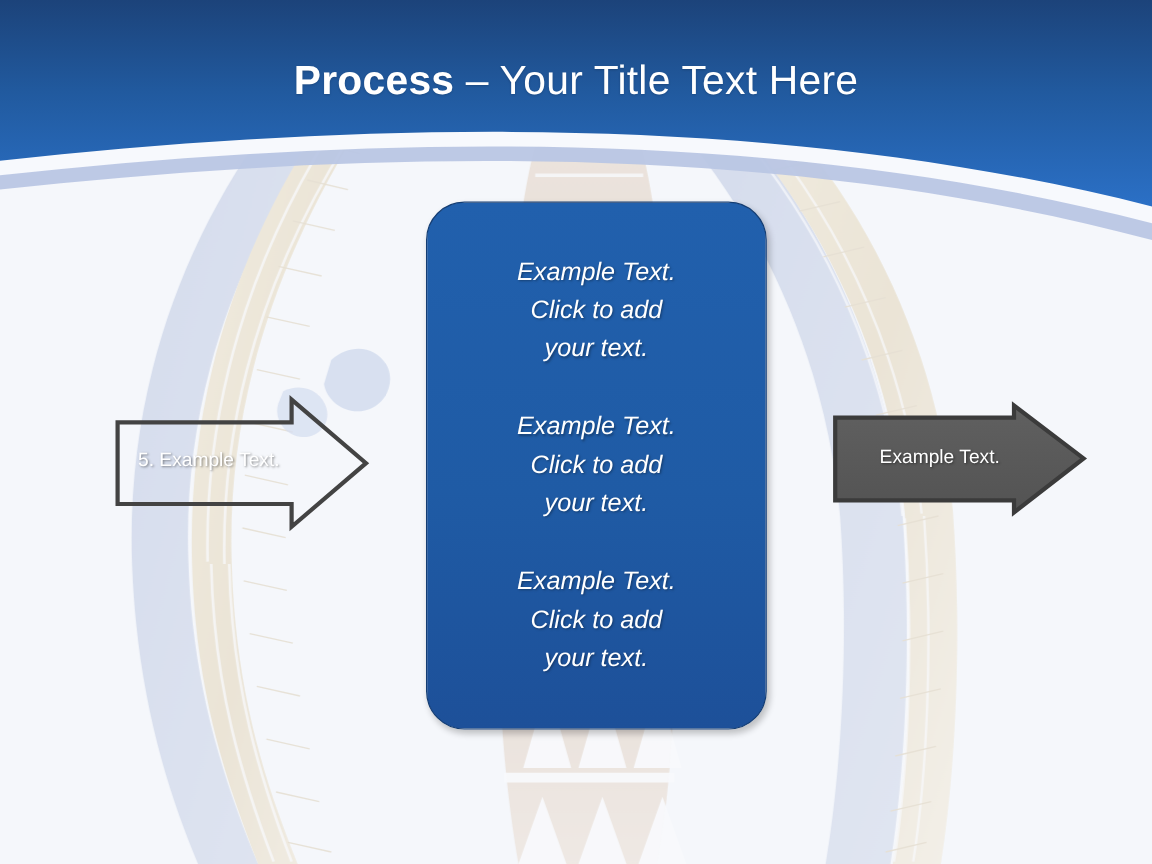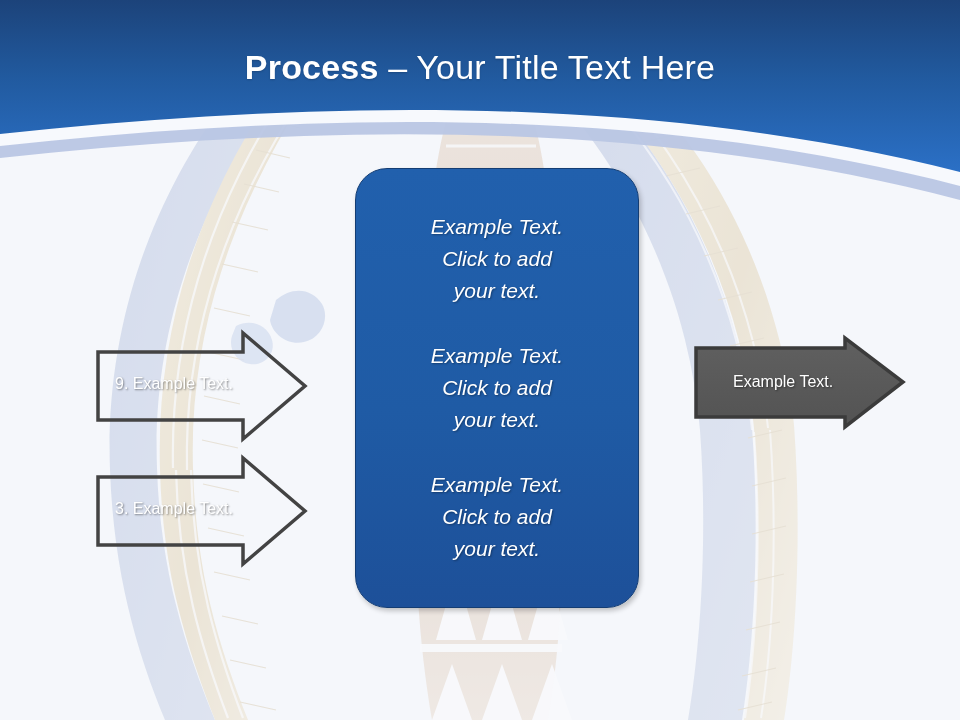--- a/index.html
+++ b/index.html
@@ -240,29 +240,23 @@
 
   <div class="slide-title">
     <span class="tstrong">Process</span><span class="tlight"> – Your Title Text Here</span>
   </div>
 
 
   <div class="arrow arrow-left" style="left:95px; top:330px;">
     <svg viewBox="0 0 215 112" xmlns="http://www.w3.org/2000/svg">
       <path d="M 3 22 L 148 22 L 148 3 L 210 56 L 148 109 L 148 90 L 3 90 Z" fill="url(#lgA)" stroke="#434343" stroke-width="3.5" stroke-linejoin="miter"></path>
     </svg>
-    <span class="arrow-label">9. Example Text.</span>
-  </div>
-
-  <div class="arrow arrow-left" style="left:95px; top:455px;">
-    <svg viewBox="0 0 215 112" xmlns="http://www.w3.org/2000/svg">
-      <path d="M 3 22 L 148 22 L 148 3 L 210 56 L 148 109 L 148 90 L 3 90 Z" fill="url(#lgA)" stroke="#434343" stroke-width="3.5" stroke-linejoin="miter"></path>
-    </svg>
-    <span class="arrow-label">3. Example Text.</span>
-  </div>
+    <span class="arrow-label">5. Example Text.</span>
+  </div>
+
 
   <div class="panel">
     <div class="panel-inner">
       <div class="panel-block">
         <div>Example Text.</div>
         <div>Click  to add</div>
         <div>your text.</div>
       </div>
       <div class="panel-gap"></div>
       <div class="panel-block">

